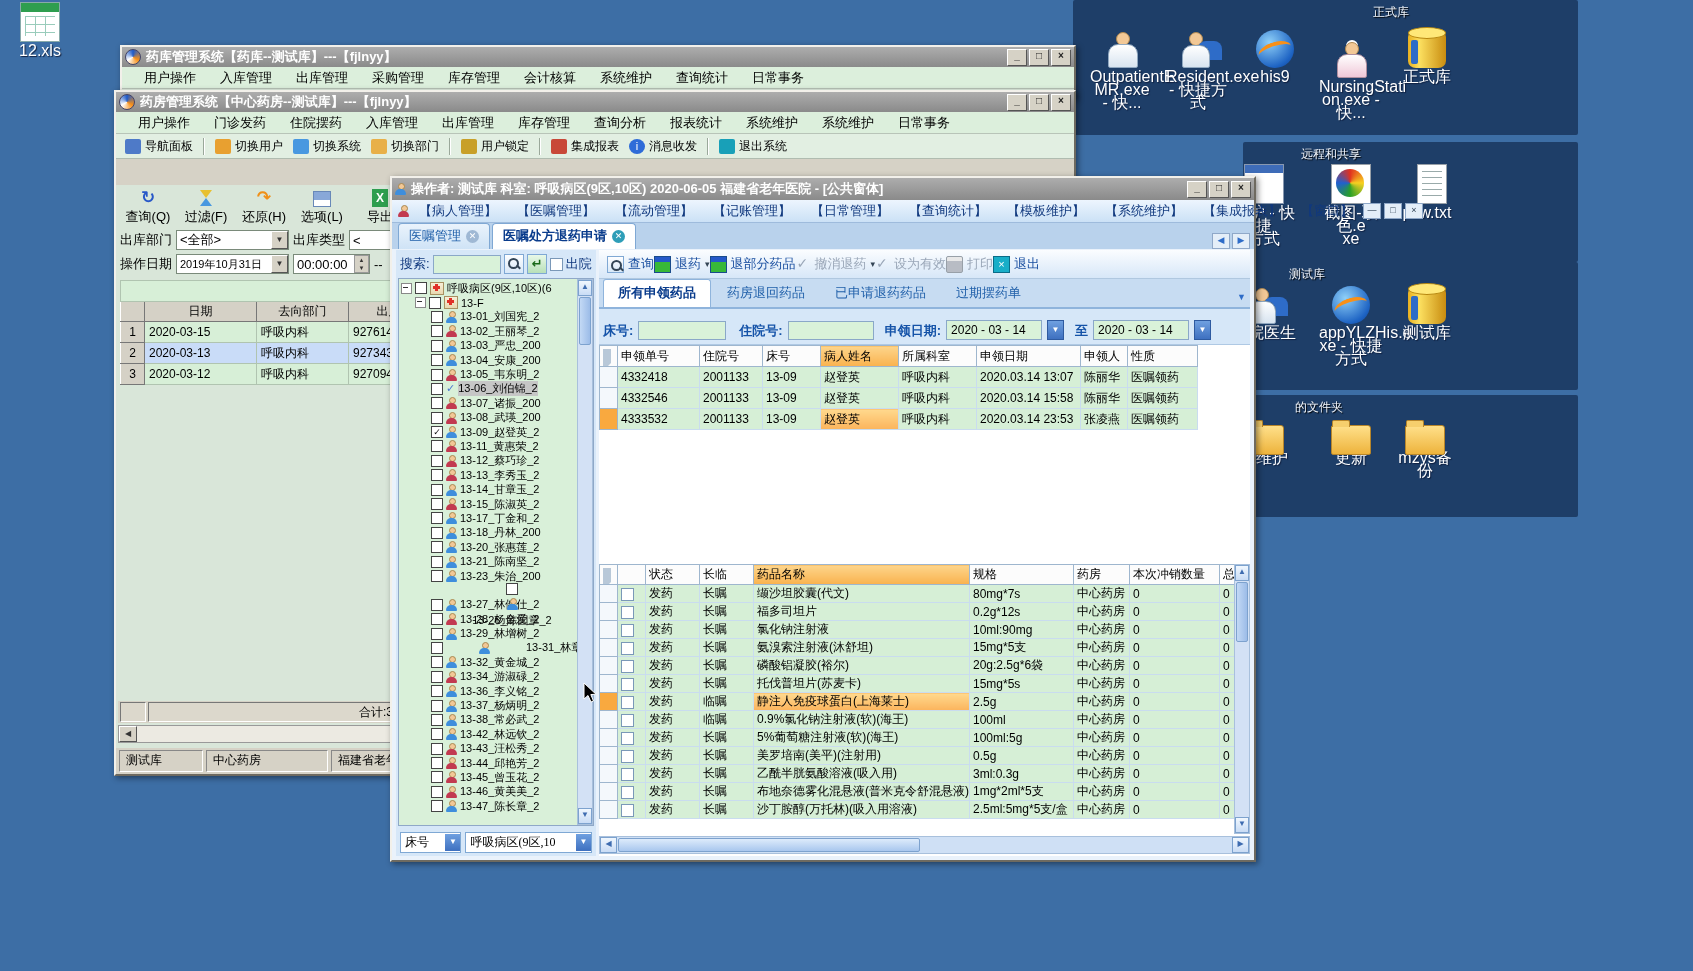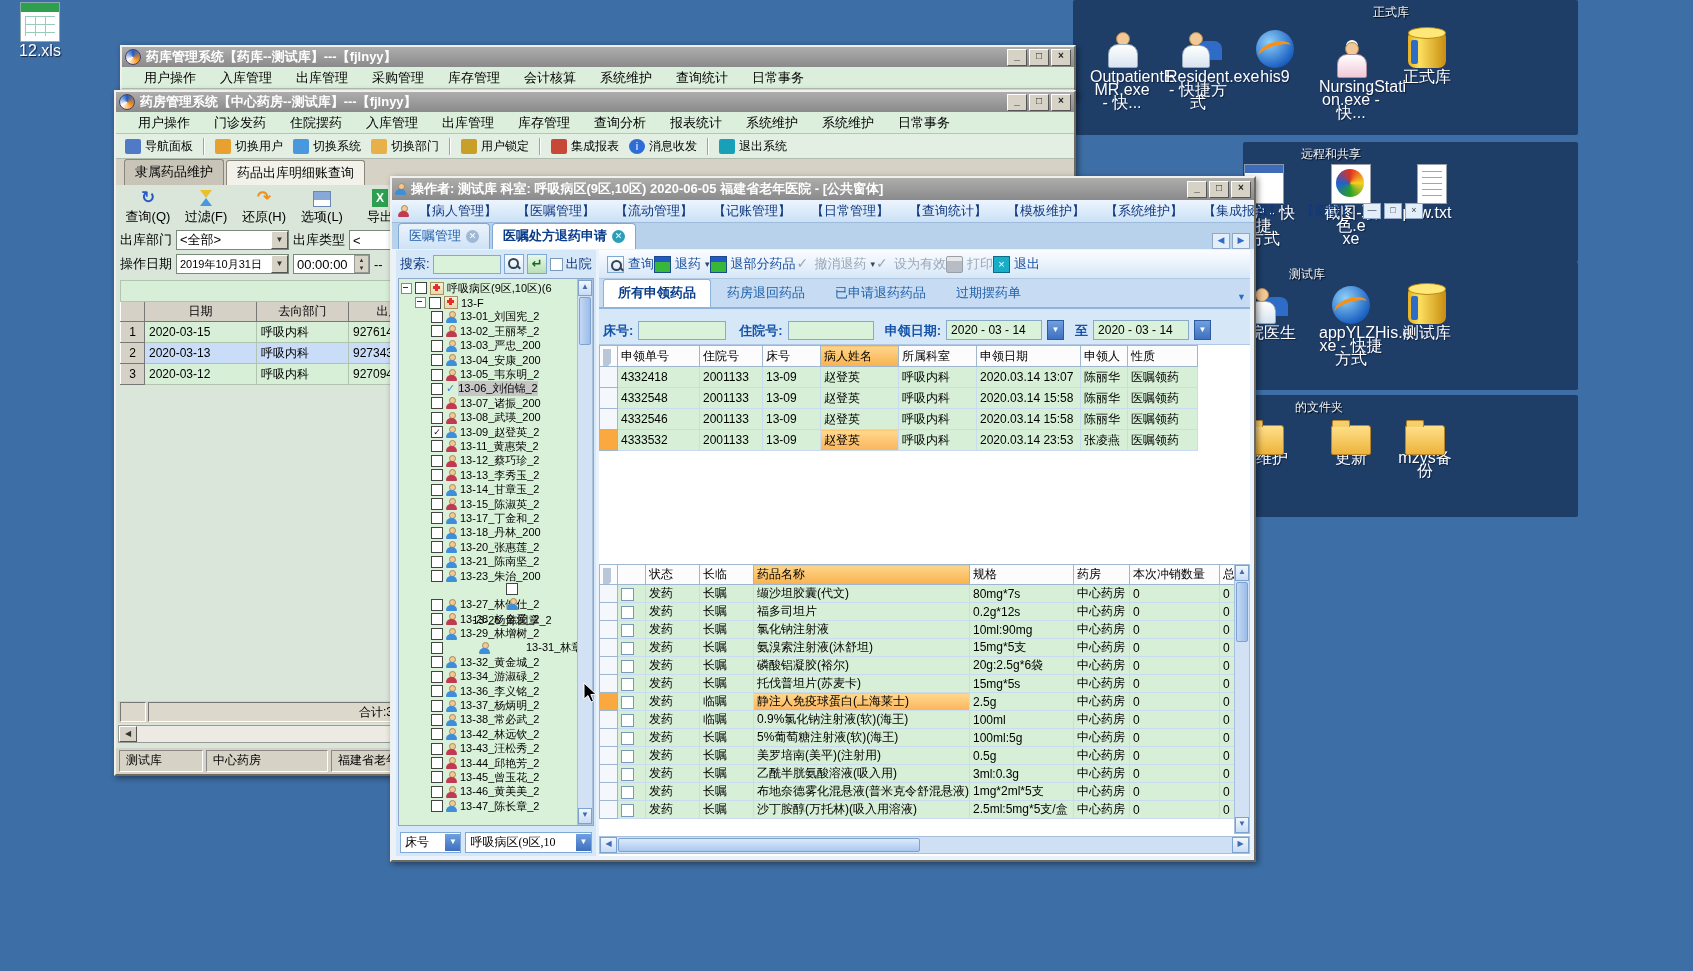--- a/index.html
+++ b/index.html
@@ -336,24 +336,20 @@
         </span>
         <span class="t2item">
           <span class="ti message-icon">i</span>
           <span>消息收发</span>
         </span>
         <span class="tsep"></span>
         <span class="t2item">
           <span class="ti exit-icon"></span>
           <span>退出系统</span>
         </span>
-      </div>
-    <div class="tabrow" id="w2tabs">
-        <span class="ctab">隶属药品维护</span>
-        <span class="ctab active">药品出库明细账查询</span>
       </div>
 
     <div class="querypane" style="top:93px;">
       <div class="qtoolbar" id="qtoolbar">
           <div class="qbtn">
             <div class="qicon refresh-icon">↻</div>
             <div>查询(Q)</div>
           </div>
           <div class="qbtn">
             <div class="qicon hourglass-icon"></div>
@@ -799,31 +795,20 @@
               <td>2001133</td>
               <td>13-09</td>
               <td>赵登英</td>
               <td>呼吸内科</td>
               <td>2020.03.14 13:07</td>
               <td>陈丽华</td>
               <td>医嘱领药</td>
             </tr>
             <tr style="height: 21px;">
               <td class="marker"></td>
-              <td>4332548</td>
-              <td>2001133</td>
-              <td>13-09</td>
-              <td>赵登英</td>
-              <td>呼吸内科</td>
-              <td>2020.03.14 15:58</td>
-              <td>陈丽华</td>
-              <td>医嘱领药</td>
-            </tr>
-            <tr style="height: 21px;">
-              <td class="marker"></td>
               <td>4332546</td>
               <td>2001133</td>
               <td>13-09</td>
               <td>赵登英</td>
               <td>呼吸内科</td>
               <td>2020.03.14 15:58</td>
               <td>陈丽华</td>
               <td>医嘱领药</td>
             </tr>
             <tr style="height: 21px;">

